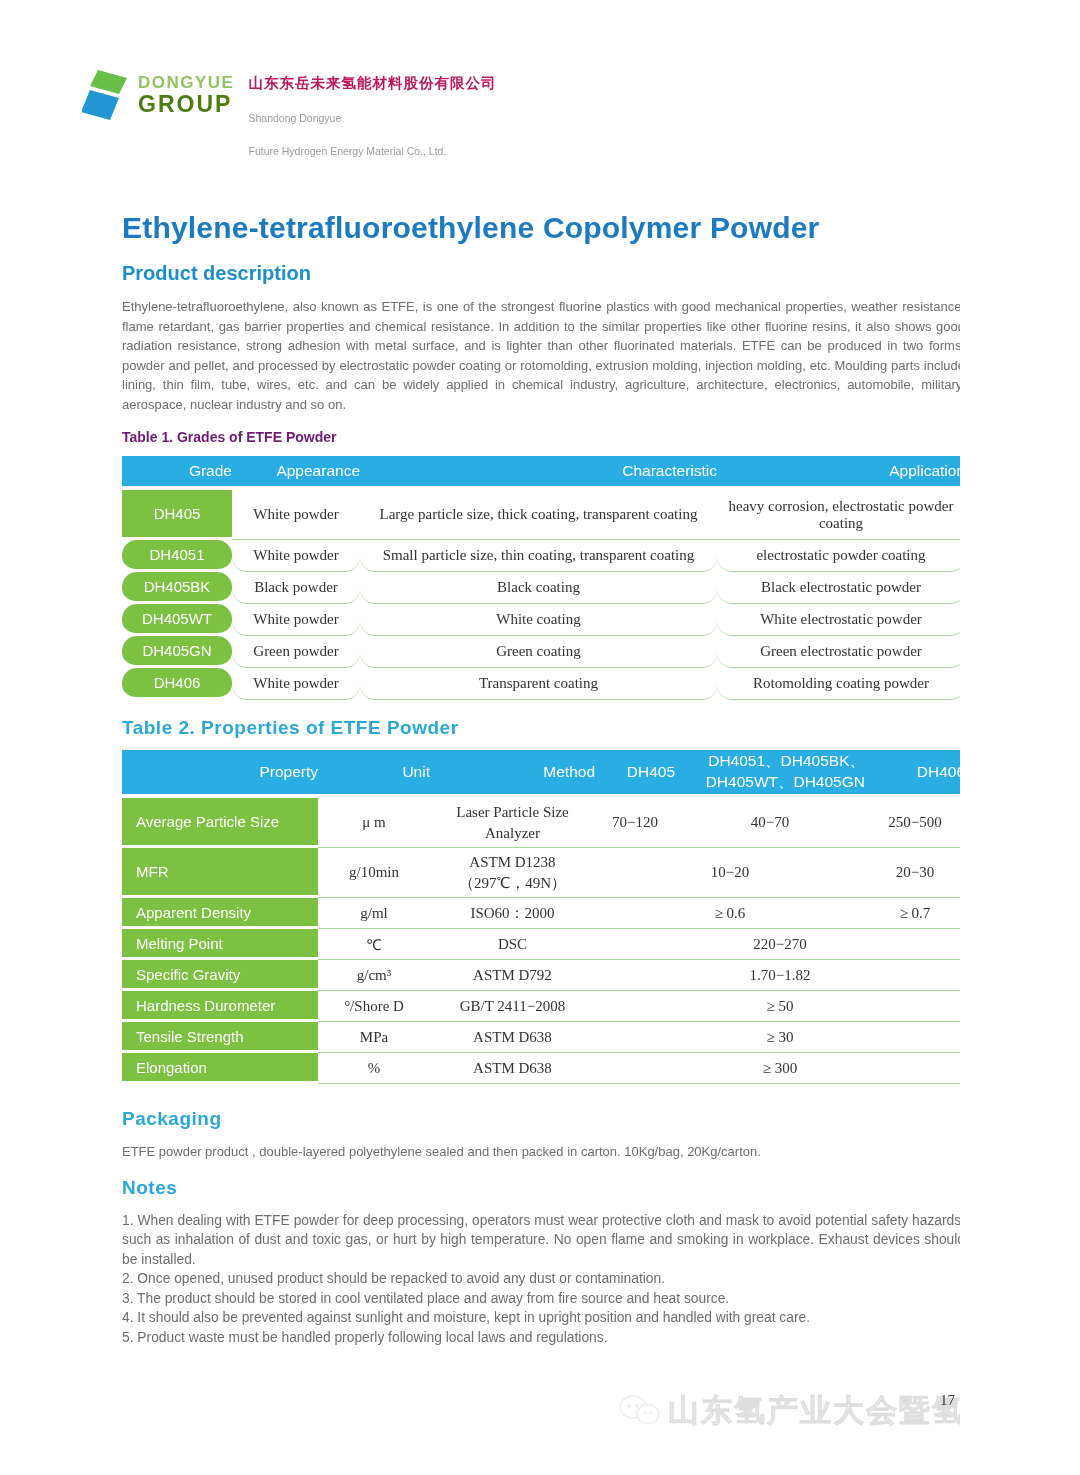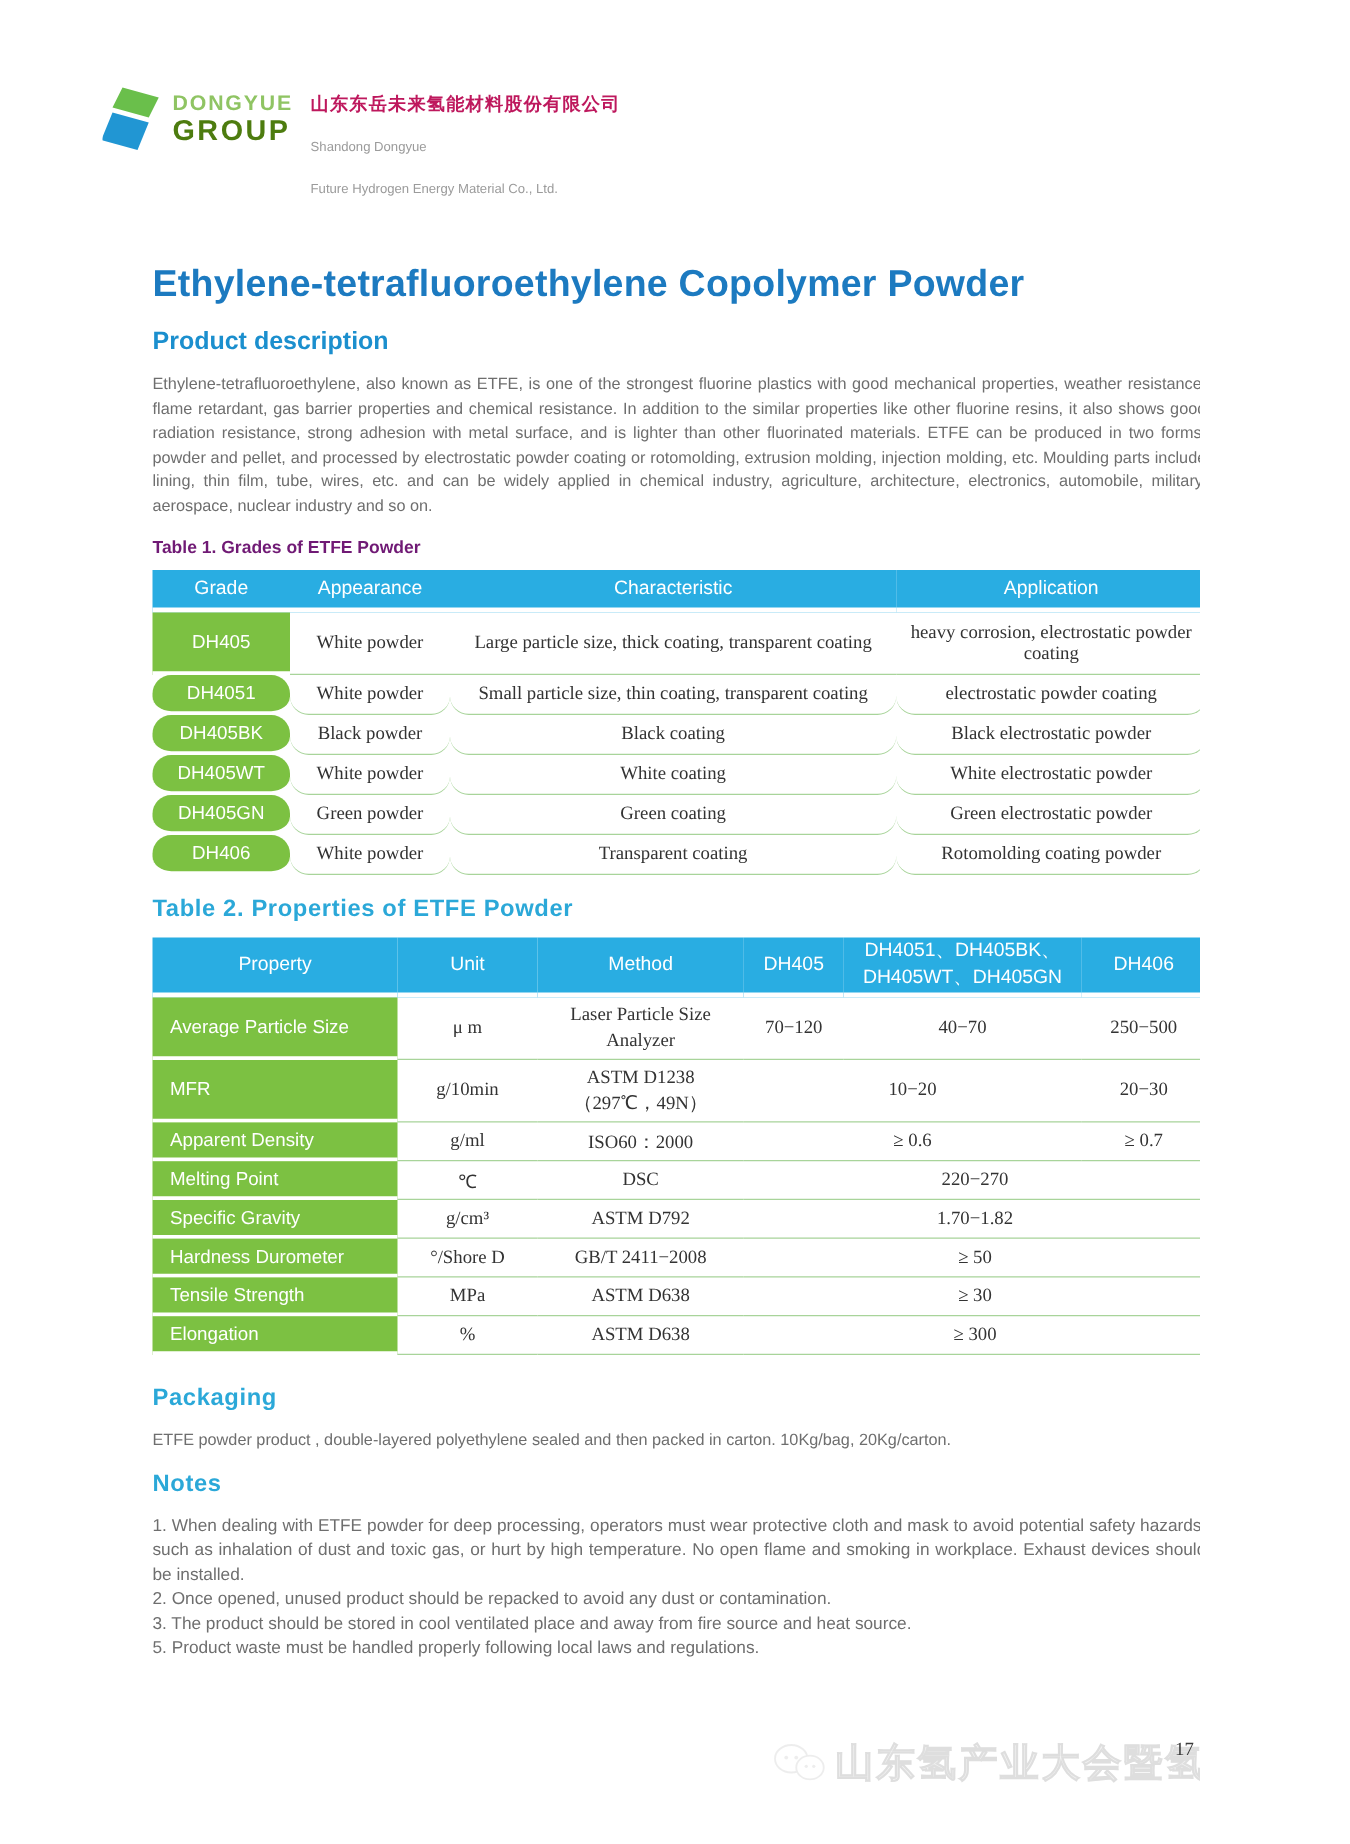--- a/index.html
+++ b/index.html
@@ -33,21 +33,21 @@
   .mt-pd { margin-top:17px; }
   .mt-t1 { margin-top:15px; }
   .mt-t2 { margin-top:17px; }
   .mt-pk { margin-top:24px; }
   .mt-nt { margin-top:15px; }
   
   table { border-collapse:separate; border-spacing:0; width:843px; table-layout:fixed; }
   .tbl { margin-top:11px; }
   th {
     background:#29ade2; color:#ffffff; font-weight:400;
-    font-size:15.5px; text-align:center; vertical-align:middle;
+    font-size:15.5px; text-align:right; vertical-align:middle;
     border-bottom:4px solid #ffffff;
   }
   .t1 th { height:34px; }
   .t2 th { height:48px; }
   td { vertical-align:middle; text-align:center; }
   .grade-cell, .prop-cell {
     background:#7cc142; color:#ffffff; font-size:15px;
     border-bottom:3px solid #ffffff;
   }
   .prop-cell { text-align:left; padding-left:14px; }
@@ -243,20 +243,21 @@
       </table>
 
     <h2 class="h-round mt-pk">Packaging</h2>
     <p class="para">ETFE powder product , double-layered polyethylene sealed and then packed in carton. 10Kg/bag, 20Kg/carton.</p>
 
     <h2 class="h-round mt-nt">Notes</h2>
     <ul class="notes-list">
       <li>1. When dealing with ETFE powder for deep processing, operators must wear protective cloth and mask to avoid potential safety hazards, such as inhalation of dust and toxic gas, or hurt by high temperature. No open flame and smoking in workplace. Exhaust devices should be installed.</li>
       <li>2. Once opened, unused product should be repacked to avoid any dust or contamination.</li>
       <li>3. The product should be stored in cool ventilated place and away from fire source and heat source.</li>
+      <li>4. It should also be prevented against sunlight and moisture, kept in upright position and handled with great care.</li>
       <li>5. Product waste must be handled properly following local laws and regulations.</li>
     </ul>
 
   </div>
 
   <div class="watermark">
     <svg class="wm-icon" width="44" height="34" viewBox="0 0 44 34">
       <ellipse cx="15" cy="13" rx="13" ry="11" fill="#ffffff" stroke="#e0e0e0" stroke-width="1.5"></ellipse>
       <ellipse cx="30" cy="20" rx="11" ry="9.5" fill="#ffffff" stroke="#e0e0e0" stroke-width="1.5"></ellipse>
       <circle cx="11" cy="12" r="1.5" fill="#e0e0e0"></circle>

